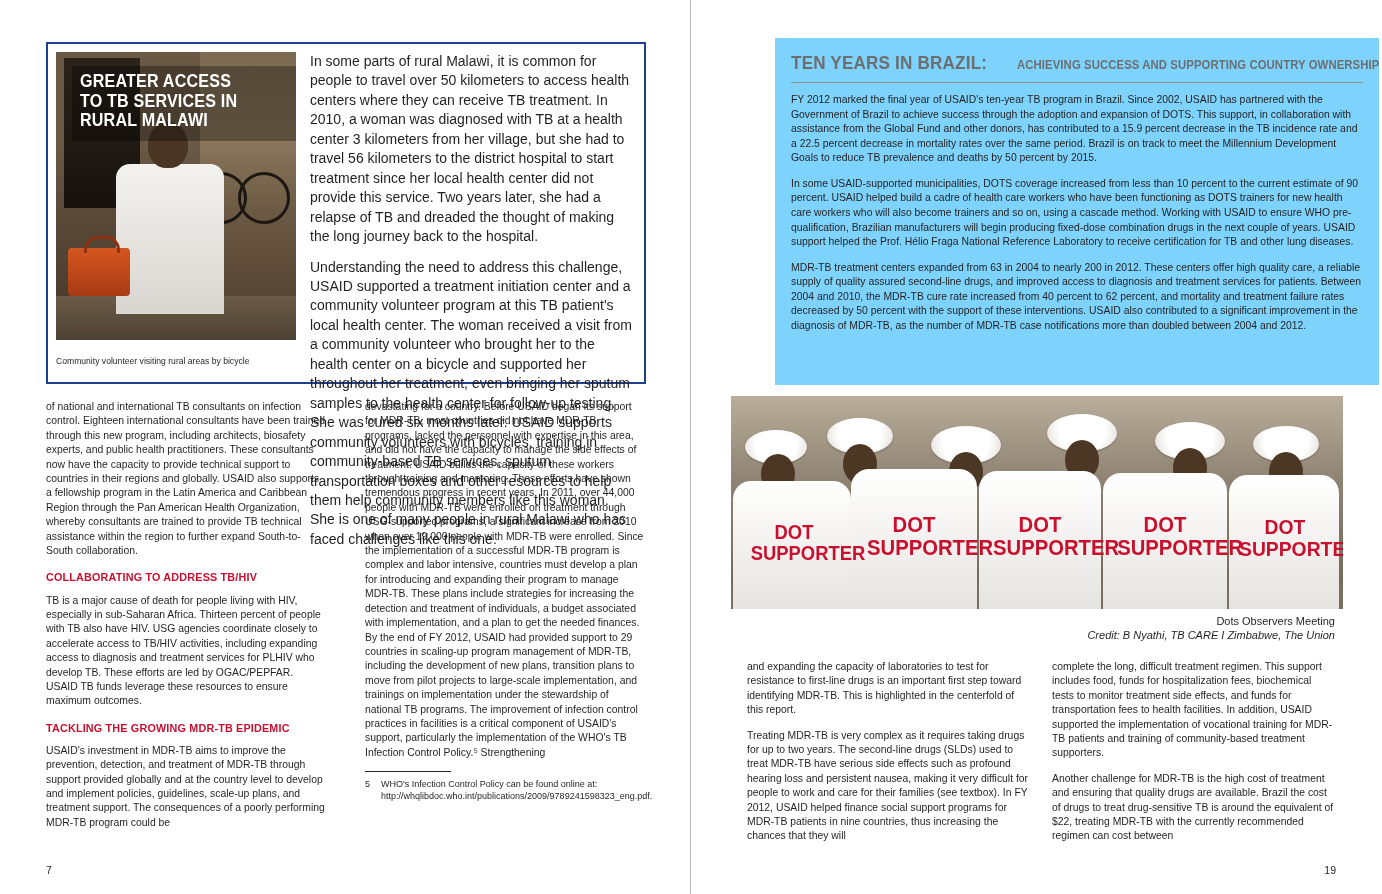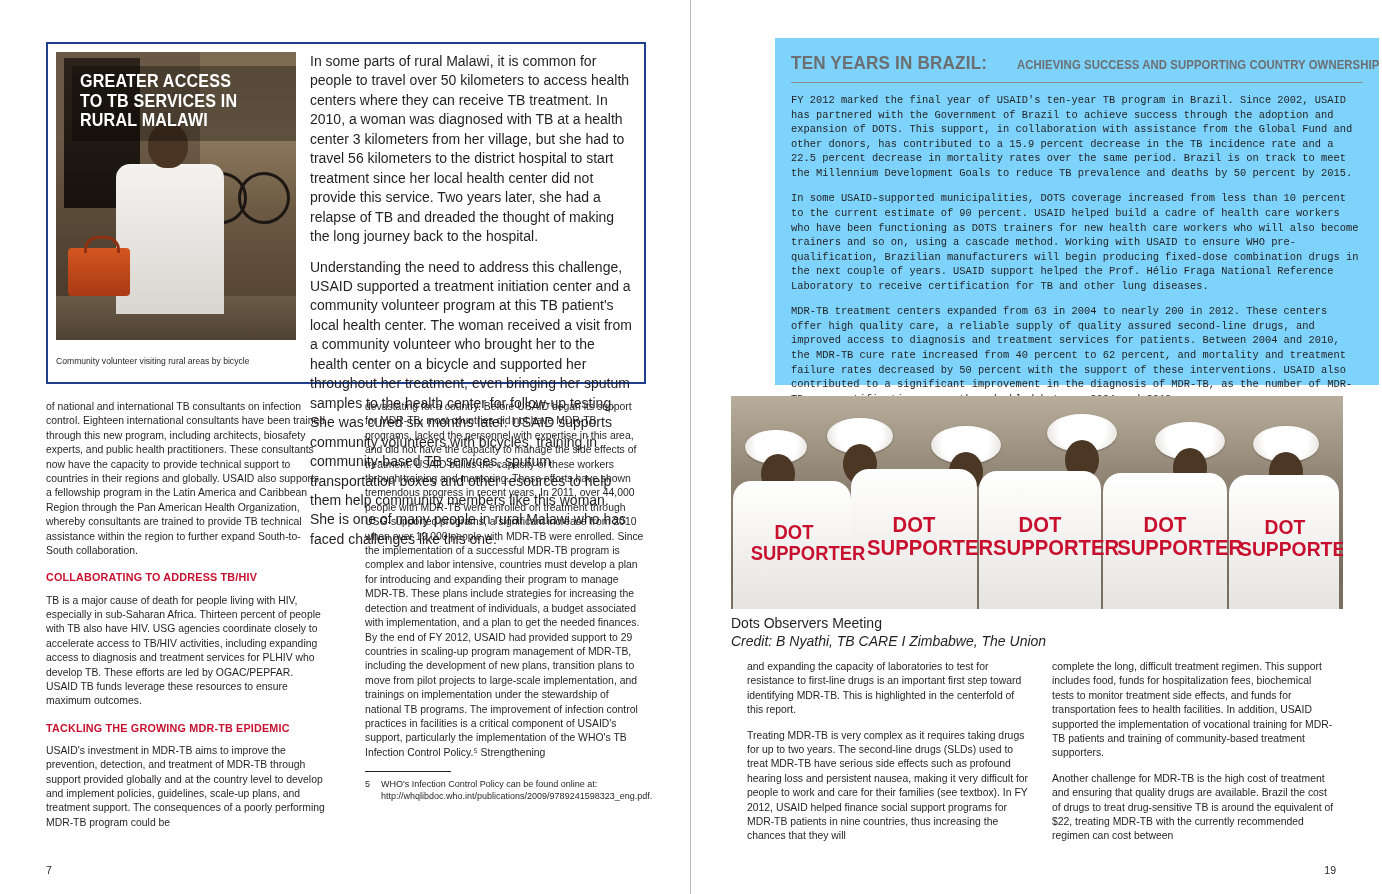--- a/index.html
+++ b/index.html
@@ -128,21 +128,21 @@
   .brazil-h1{
     font-size:19px;font-weight:bold;color:#6d6e71;letter-spacing:.2px;
     text-transform:uppercase;transform:scaleX(.9);transform-origin:left center;
     white-space:nowrap;
   }
   .brazil-h2{
     font-size:12.6px;font-weight:bold;color:#6d6e71;letter-spacing:.1px;
     text-transform:uppercase;transform:scaleX(.9);transform-origin:left center;
     white-space:nowrap;
   }
-  .brazil-body{font-size:10.4px;line-height:1.4;color:#231f20;font-family:Liberation Mono, monospace;}
+  .brazil-body{font-size:10.4px;line-height:1.4;color:#231f20;}
   .brazil-body p{margin:0 0 11px 0;}
 
   .dots-photo{
     position:absolute;left:40px;top:396px;width:604px;height:213px;overflow:hidden;
     background:#cfc8bd;
     padding-left:8px;
   }
   .dots-photo .bg{
     position:absolute;inset:0;
     background:linear-gradient(180deg,#b9ad9b 0%,#8e8272 40%,#6f6455 100%);
@@ -161,21 +161,21 @@
   }
   .dots-photo .head{
     position:absolute;border-radius:50%;background:#4b3724;
   }
   .dots-photo .dot-label{
     position:absolute;color:#c8102e;font-weight:bold;text-align:center;
     font-family:"Liberation Sans", sans-serif;line-height:1.02;
     transform:scaleX(.92);
   }
   .dots-cap{
-    position:absolute;left:40px;top:614px;width:604px;font-size:14px;line-height:1.3;
+    position:absolute;left:40px;top:614px;width:604px;font-size:11px;line-height:1.3;text-align:right;
   }
   .dots-cap .credit{font-style:italic;}
 
   .cols-right{
     position:absolute;left:40px;top:660px;width:604px;height:190px;
     display:flex;justify-content:space-between;
   }
   .col-r{width:283px;font-size:10.4px;line-height:1.385;margin-left:16px;}
   .col-r p{margin:0 0 11px 0;}
 </style>

